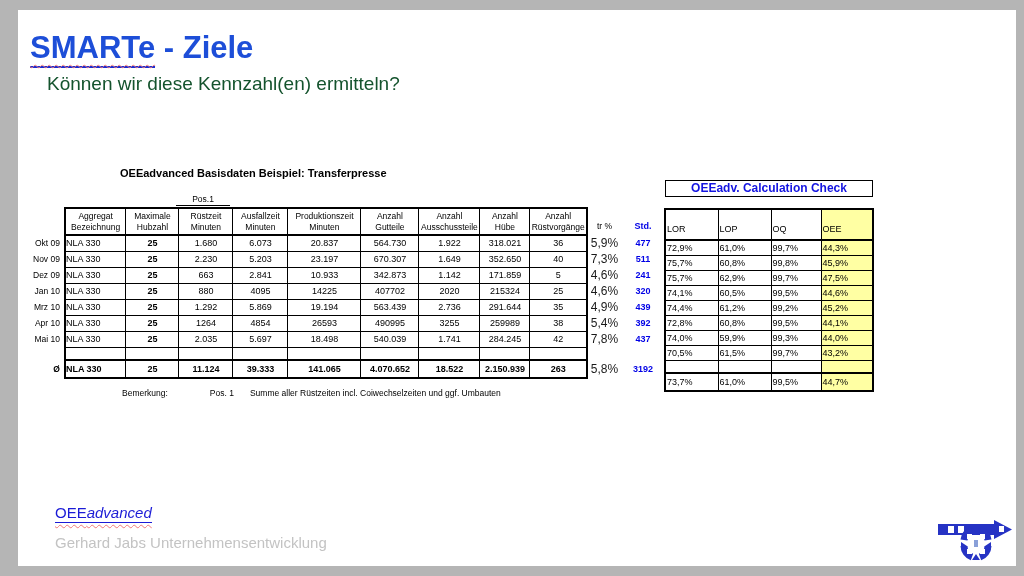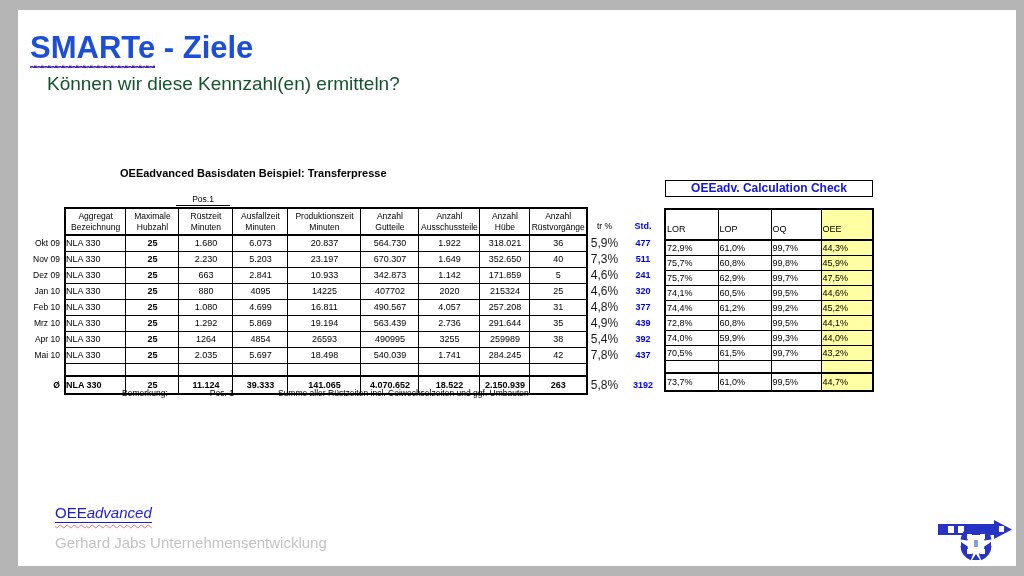--- a/index.html
+++ b/index.html
@@ -43,21 +43,21 @@
   .ct thead .b{border-top:2px solid #000;border-bottom:2px solid #000;height:24px;vertical-align:bottom;padding-bottom:5px;}
   .ct .c-first{border-left:2px solid #000;}
   .ct .c-last{border-right:2px solid #000;}
   .ct tr.blank .b{height:11px;}
   .ct tr.avg .b{border-top:2px solid #000;border-bottom:2px solid #000;height:16px;}
   .ct .yellow{background:#ffffa3;}
 
   
   .note{position:absolute;left:104px;top:378px;font-size:8.5px;white-space:nowrap;}
   .note .n-pos{margin-left:42px;}
-  .note .n-text{margin-left:44px;}
+  .note .n-text{margin-left:16px;}
 
   
   .brand{position:absolute;left:37px;top:494px;font-size:15px;color:#1b1bd6;white-space:nowrap;}
   .brand .u-blue{border-bottom:1px solid #1b1bd6;}
   .brand .adv{font-style:italic;}
   .company{position:absolute;left:37px;top:524px;font-size:15px;color:#c3c3c3;white-space:nowrap;}
 
   .logo{position:absolute;left:918px;top:508px;}
 </style>
 </head>
@@ -161,34 +161,20 @@
           <td class="b hub">25</td>
           <td class="b">880</td>
           <td class="b">4095</td>
           <td class="b">14225</td>
           <td class="b">407702</td>
           <td class="b">2020</td>
           <td class="b">215324</td>
           <td class="b c-last">25</td>
           <td class="trc">4,6%</td>
           <td class="stdc">320</td>
-        </tr>
-        <tr>
-          <td class="lbl">Feb 10</td>
-          <td class="b c-first agg">NLA 330</td>
-          <td class="b hub">25</td>
-          <td class="b">1.080</td>
-          <td class="b">4.699</td>
-          <td class="b">16.811</td>
-          <td class="b">490.567</td>
-          <td class="b">4.057</td>
-          <td class="b">257.208</td>
-          <td class="b c-last">31</td>
-          <td class="trc">4,8%</td>
-          <td class="stdc">377</td>
         </tr>
         <tr>
           <td class="lbl">Mrz 10</td>
           <td class="b c-first agg">NLA 330</td>
           <td class="b hub">25</td>
           <td class="b">1.292</td>
           <td class="b">5.869</td>
           <td class="b">19.194</td>
           <td class="b">563.439</td>
           <td class="b">2.736</td>

